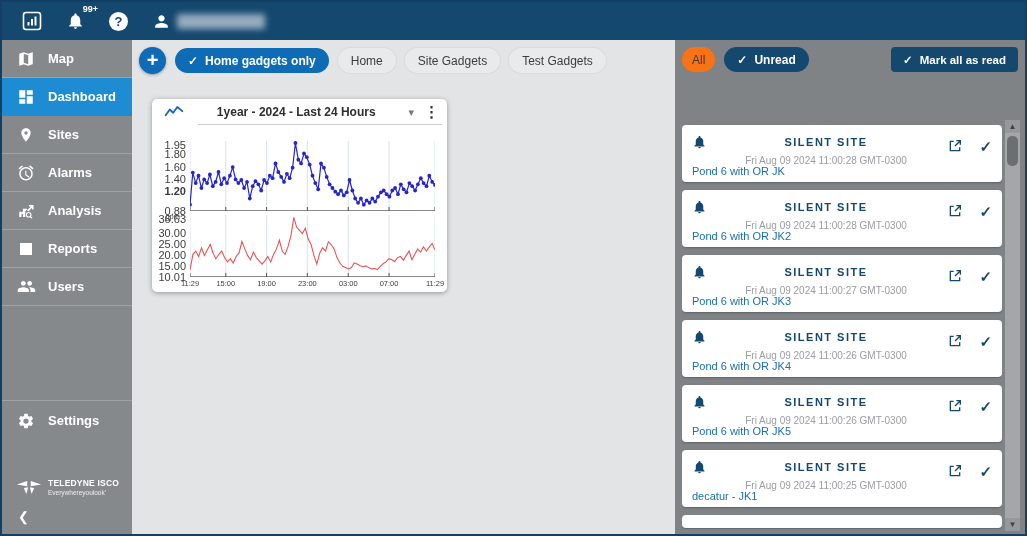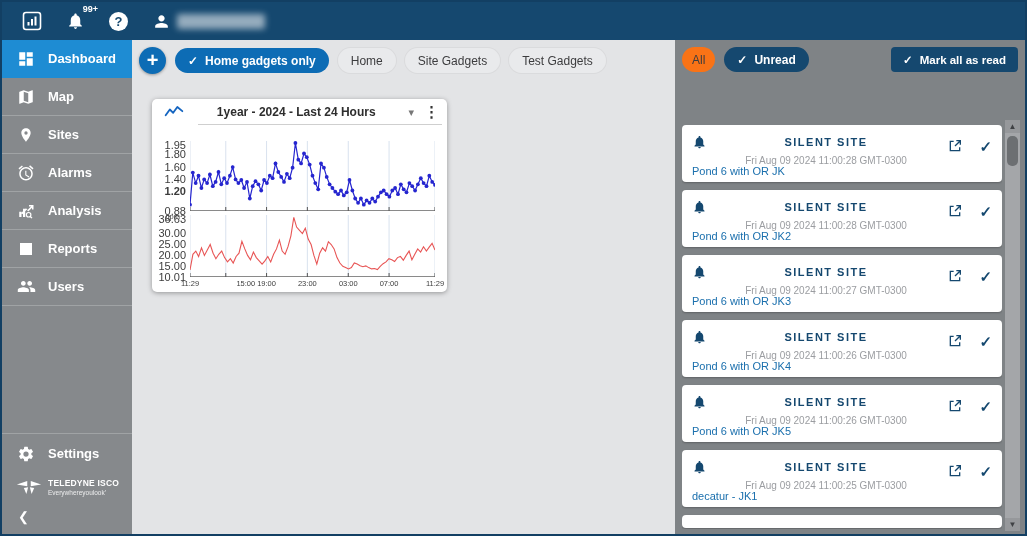--- a/index.html
+++ b/index.html
@@ -34,21 +34,21 @@
   }
   .side-item{
     height:38px; display:flex; align-items:center; gap:12px; padding:0 0 0 14px;
     color:#fff; font-size:13px; font-weight:bold; cursor:pointer;
     border-bottom:1px solid rgba(255,255,255,.22);
   }
   .side-item .si{ width:20px; height:20px; flex:0 0 20px; display:flex; align-items:center; justify-content:center; }
   .side-item.active{ background:#1e8cd3; border-bottom-color:transparent; }
   .side-spacer{ flex:1; }
   .side-settings{ border-top:1px solid rgba(255,255,255,.22); border-bottom:none; height:40px; }
-  .brand{ padding:6px 8px 10px 14px; color:#fff; display:flex; gap:6px; align-items:center; }
+  .brand{ padding:6px 8px 10px 14px; color:#fff; display:flex; gap:6px; align-items:center;margin-top:33px; }
   .brand-txt{ line-height:1.15; }
   .brand-name{ font-size:8.5px; font-weight:bold; letter-spacing:.2px; }
   .brand-tag{ font-size:6.5px; color:rgba(255,255,255,.85); }
   .collapse{ color:#fff; font-size:13px; padding:2px 0 10px 16px; cursor:pointer; }
   
   .content{ position:absolute; top:38px; left:130px; bottom:0; width:547px; background:#e3e4e6; }
   .toolbar{ position:absolute; top:7px; left:7px; display:flex; align-items:center; gap:9px; }
   .add-btn{
     width:27px; height:27px; border-radius:50%; background:#0d6cb5; color:#fff;
     font-size:20px; font-weight:bold; display:flex; align-items:center; justify-content:center;
@@ -136,35 +136,35 @@
       <span class="user-wrap">
         <svg width="19" height="19" viewBox="0 0 24 24">
             <path fill="#fff" d="M12 12c2.2 0 4-1.8 4-4s-1.8-4-4-4-4 1.8-4 4 1.8 4 4 4zm0 2c-2.7 0-8 1.3-8 4v2h16v-2c0-2.7-5.3-4-8-4z"></path>
           </svg>
         <span class="user-blur"></span>
       </span>
     </div>
   </header>
 
   <nav class="sidebar">
+    <div class="side-item">
+      <span class="si">
+          <svg width="18" height="18" viewBox="0 0 24 24">
+            <path fill="#fff" d="M20.5 3l-.16.03L15 5.1 9 3 3.36 4.9c-.21.07-.36.25-.36.48V20.5c0 .28.22.5.5.5l.16-.03L9 18.9l6 2.1 5.64-1.9c.21-.07.36-.25.36-.48V3.5c0-.28-.22-.5-.5-.5zM15 19l-6-2.11V5l6 2.11V19z"></path>
+          </svg>
+        </span>
+      <span>Map</span>
+    </div>
     <div class="side-item active">
       <span class="si">
           <svg width="18" height="18" viewBox="0 0 24 24">
             <path fill="#fff" d="M3 13h8V3H3v10zm0 8h8v-6H3v6zm10 0h8V11h-8v10zm0-18v6h8V3h-8z"></path>
           </svg>
         </span>
       <span>Dashboard</span>
-    </div>
-    <div class="side-item">
-      <span class="si">
-          <svg width="18" height="18" viewBox="0 0 24 24">
-            <path fill="#fff" d="M20.5 3l-.16.03L15 5.1 9 3 3.36 4.9c-.21.07-.36.25-.36.48V20.5c0 .28.22.5.5.5l.16-.03L9 18.9l6 2.1 5.64-1.9c.21-.07.36-.25.36-.48V3.5c0-.28-.22-.5-.5-.5zM15 19l-6-2.11V5l6 2.11V19z"></path>
-          </svg>
-        </span>
-      <span>Map</span>
     </div>
     <div class="side-item">
       <span class="si">
           <svg width="16" height="18" viewBox="0 0 24 24">
             <path fill="#fff" d="M12 2C8.1 2 5 5.1 5 9c0 5.2 7 13 7 13s7-7.8 7-13c0-3.9-3.1-7-7-7zm0 9.5A2.5 2.5 0 1 1 12 6.5a2.5 2.5 0 0 1 0 5z"></path>
           </svg>
         </span>
       <span>Sites</span>
     </div>
     <div class="side-item">
@@ -386,21 +386,21 @@
               <line x1="35.769999999999996" y1="58" x2="35.769999999999996" y2="62" stroke="#555" stroke-width="1"></line>
               <line x1="76.5625" y1="58" x2="76.5625" y2="62" stroke="#555" stroke-width="1"></line>
               <line x1="117.35499999999999" y1="58" x2="117.35499999999999" y2="62" stroke="#555" stroke-width="1"></line>
               <line x1="158.27" y1="58" x2="158.27" y2="62" stroke="#555" stroke-width="1"></line>
               <line x1="199.0625" y1="58" x2="199.0625" y2="62" stroke="#555" stroke-width="1"></line>
               <line x1="245" y1="58" x2="245" y2="62" stroke="#555" stroke-width="1"></line>
             </svg>
           </div>
         <div class="xlabels" id="xlabs" style="top:144px; width:245px;">
             <div class="xlab" style="left: 0px;">11:29</div>
-            <div class="xlab" style="left: 35.77px; margin-left: 20px;">15:00</div>
+            <div class="xlab" style="left: 35.77px;">15:00</div>
             <div class="xlab" style="left: 76.5625px;">19:00</div>
             <div class="xlab" style="left: 117.355px;">23:00</div>
             <div class="xlab" style="left: 158.27px;">03:00</div>
             <div class="xlab" style="left: 199.062px;">07:00</div>
             <div class="xlab" style="left: 245px;">11:29</div>
           </div>
       </div>
     </section>
   </main>
 

